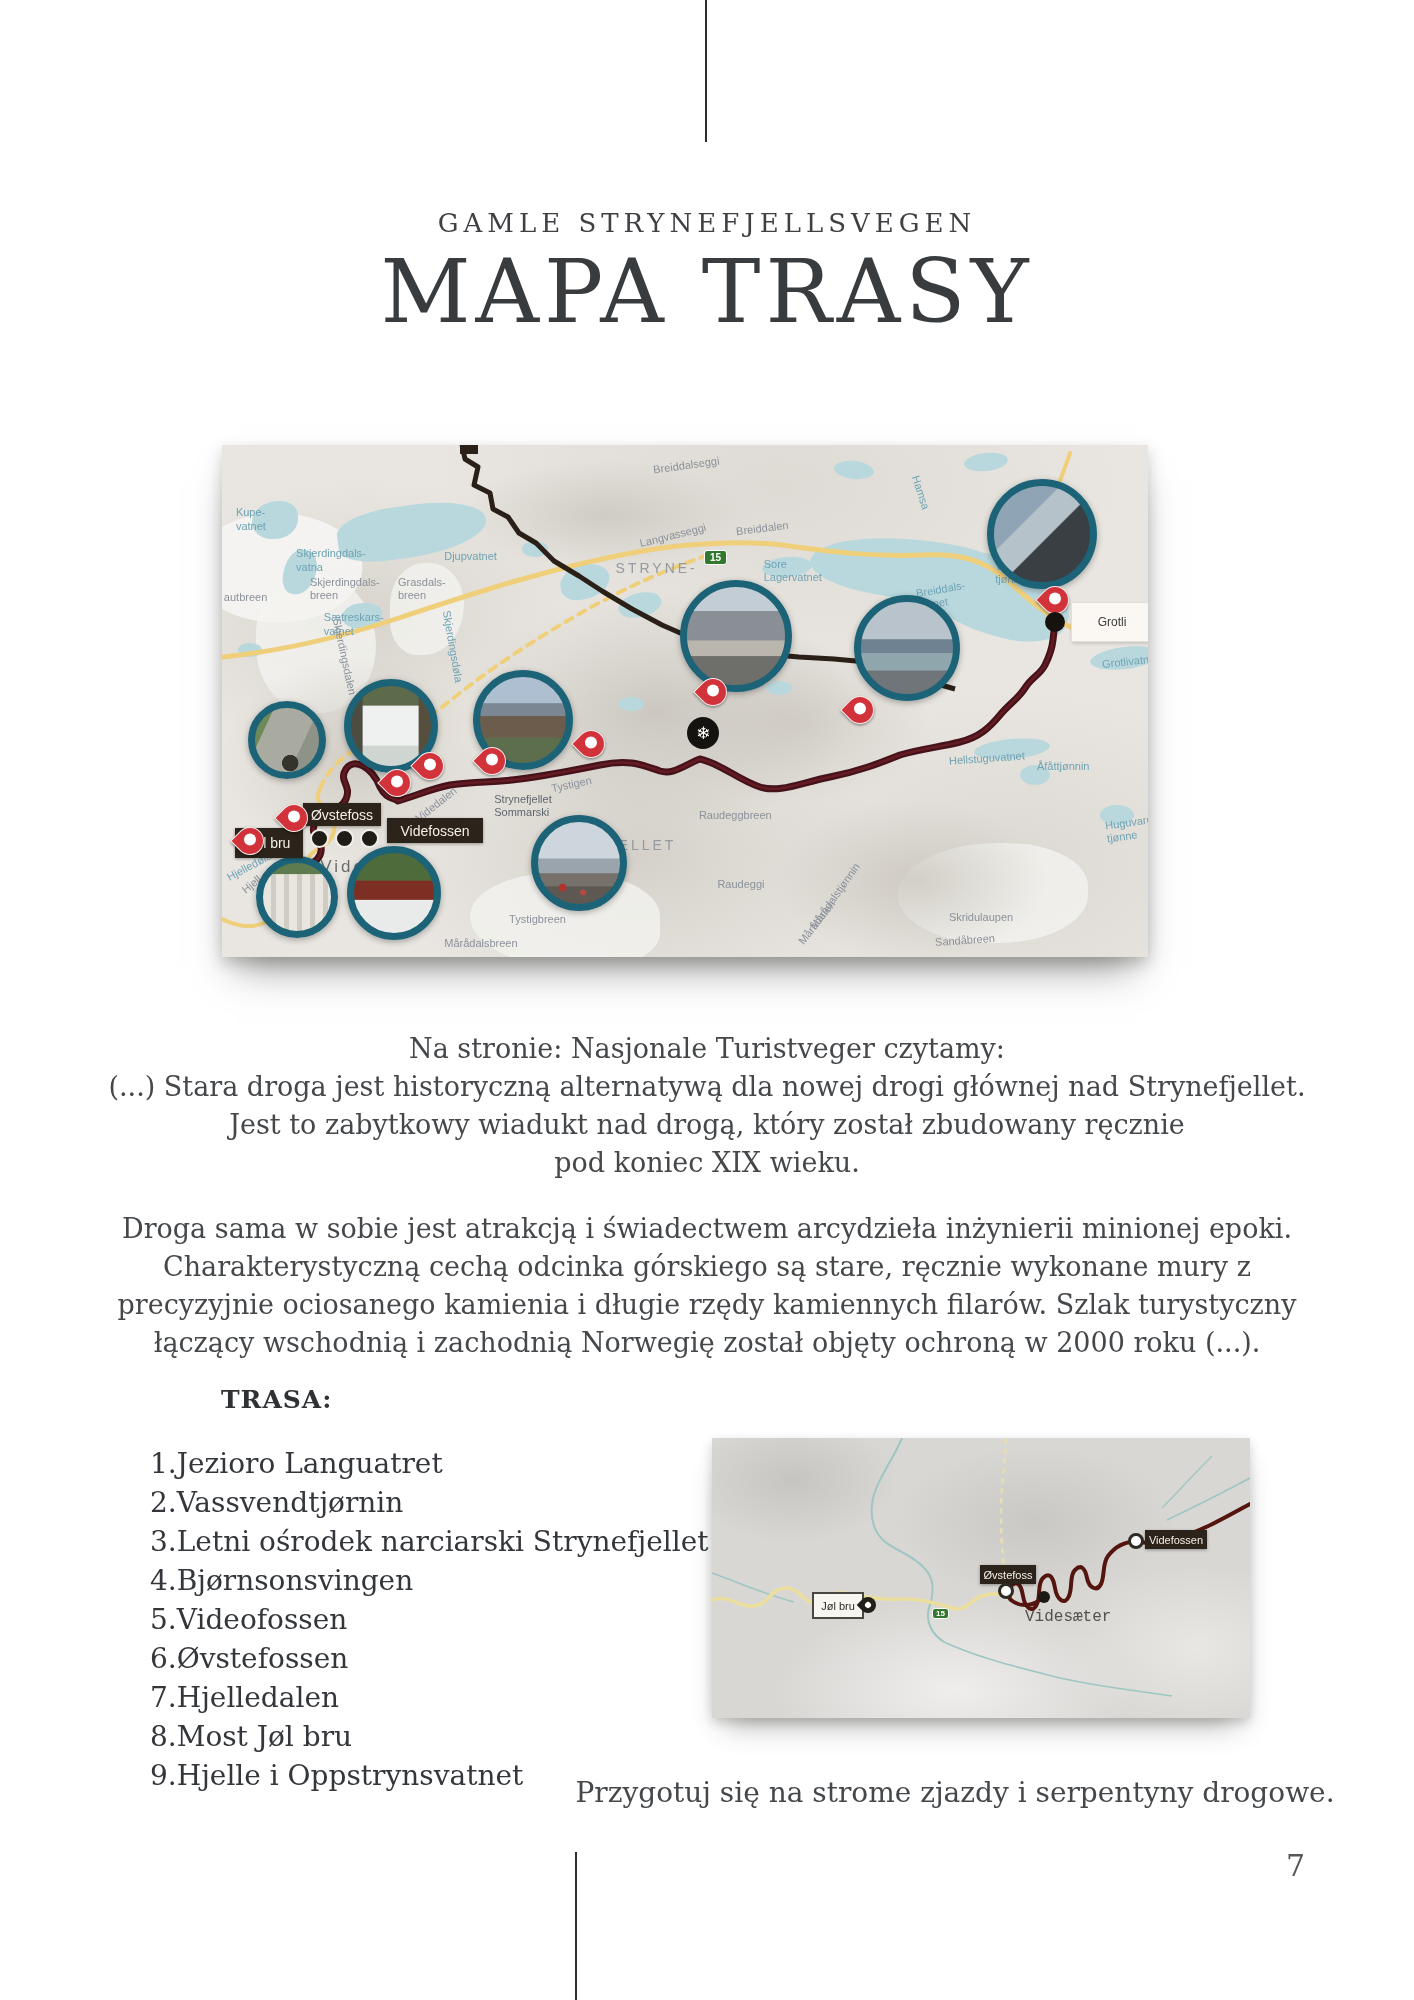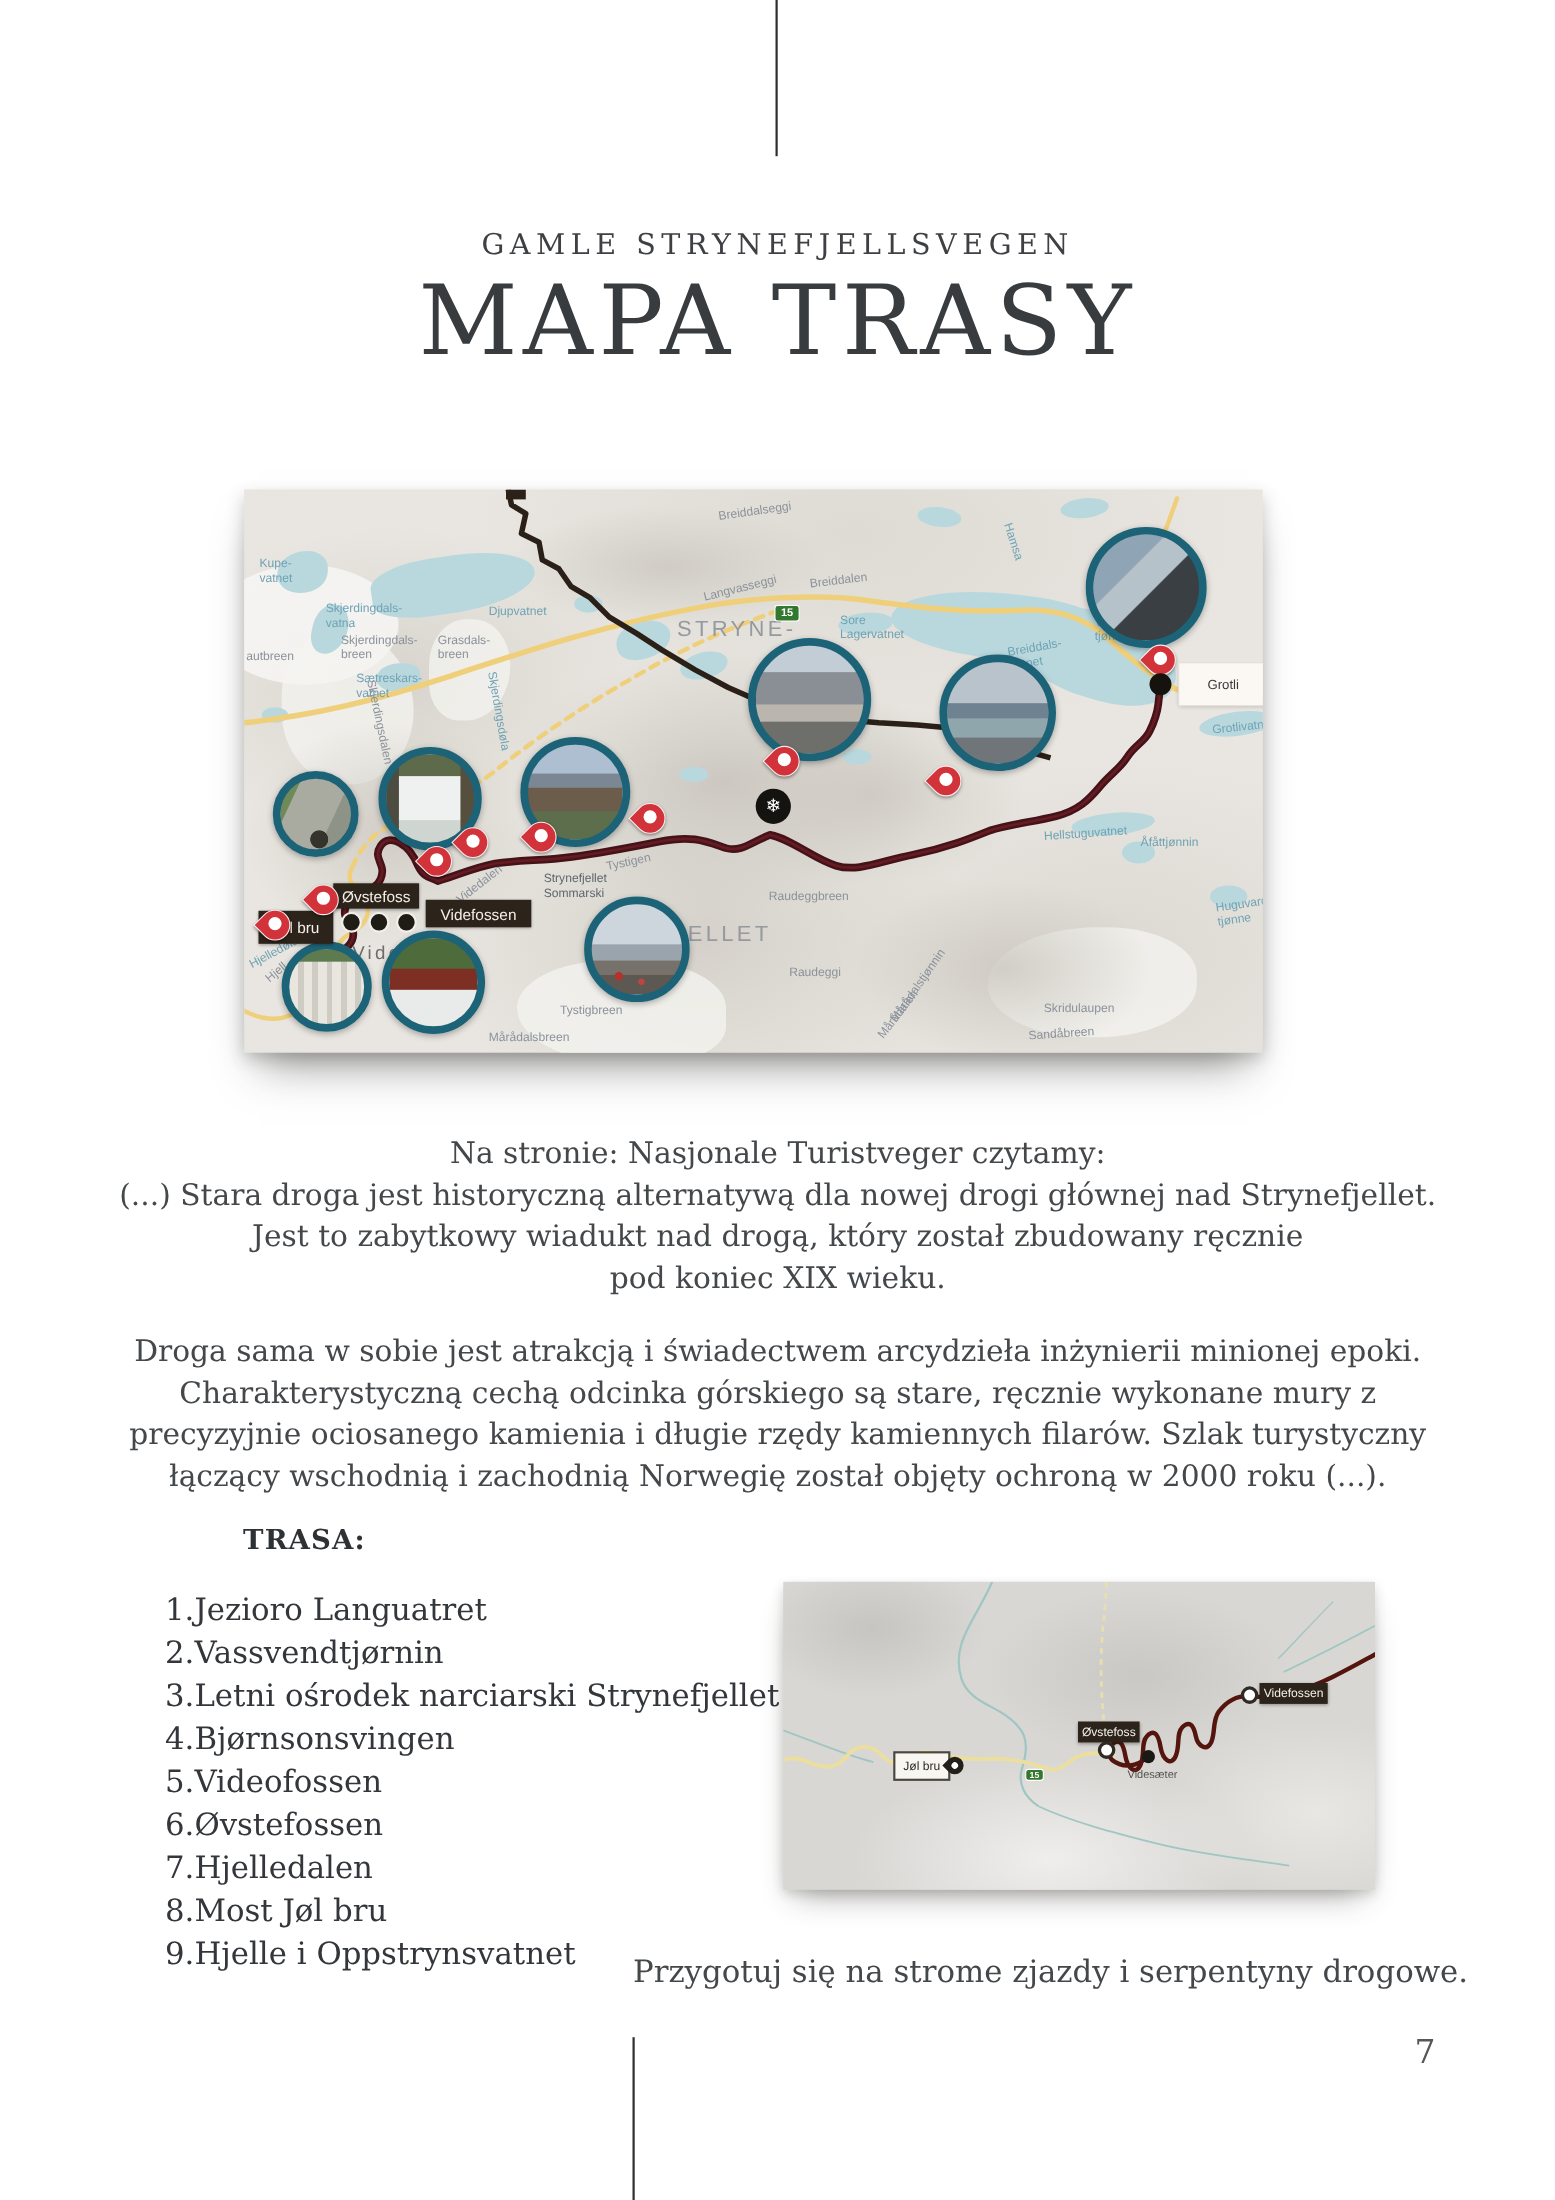--- a/index.html
+++ b/index.html
@@ -25,21 +25,21 @@
       box-shadow:0 24px 38px -14px rgba(50,48,45,.5),0 6px 14px rgba(60,58,55,.25);}
   .w{position:absolute;background:#b9d8de;}
   .gl{position:absolute;background:#f4f3f0;opacity:.78;}
   .tp{position:absolute;background:radial-gradient(closest-side,#cdc9c1,rgba(205,201,193,0));opacity:.85;}
   .mmsvg,.smsvg{position:absolute;left:0;top:0;}
   .ovl{position:absolute;left:0;top:0;width:100%;height:100%;}
   .mlab{position:absolute;font-family:"Liberation Sans",sans-serif;font-size:11px;line-height:1.2;
         white-space:pre-line;}
   .wl{color:#6fa3b4;}
   .tl{color:#8b929b;}
-  .al{font-size:20px;letter-spacing:3px;color:#9599a0;}
+  .al{font-size:14px;letter-spacing:3px;color:#9599a0;}
   .pl{color:#5f666e;}
   .photo{position:absolute;border:7px solid #1d6377;border-radius:50%;box-shadow:0 2px 6px rgba(0,0,0,.3);}
   .photo--stone-bridge{background:radial-gradient(circle at 55% 86%,#34342c 0 12%,rgba(0,0,0,0) 13%),linear-gradient(115deg,#6f8a58 0 20%,#a9aba0 21% 68%,#8e9387 69% 100%);}
   .photo--waterfall{background:linear-gradient(90deg,#4c4c40 0 14%,rgba(0,0,0,0) 15% 84%,#564f3e 85%),linear-gradient(180deg,#5d6b4a 0 24%,#eef1f0 25% 74%,#cfd6d2 75% 100%);}
   .photo--valley-wall{background:linear-gradient(180deg,#aebfd2 0 30%,#7b8894 31% 45%,#6b5c4b 46% 70%,#5d6e4d 71% 100%);}
   .photo--mountain-road{background:linear-gradient(180deg,#c3cdd6 0 24%,#8a8f96 25% 54%,#bab5ad 55% 70%,#6e6f6b 71% 100%);}
   .photo--fjord-shore{background:linear-gradient(180deg,#b8c3cc 0 40%,#6f8291 41% 55%,#8fa6ad 56% 74%,#70757a 75% 100%);}
   .photo--car-mirror{background:linear-gradient(135deg,#8fa5b5 0 34%,#b5c2c9 35% 54%,#3a3f44 55% 100%);}
   .photo--ski-crowd{background:radial-gradient(circle at 30% 80%,#b2322e 0 4%,rgba(0,0,0,0) 5%),radial-gradient(circle at 55% 86%,#c04440 0 3%,rgba(0,0,0,0) 4%),linear-gradient(180deg,#cdd6dc 0 44%,#9aa4ad 45% 62%,#77716c 63% 78%,#5d5852 79% 100%);}
   .photo--hotel{background:linear-gradient(180deg,#5e7a4f 0 16%,rgba(0,0,0,0) 17%),repeating-linear-gradient(90deg,#e8e6df 0 8px,#cfccc4 8px 13px);}
@@ -69,21 +69,21 @@
         #d8d7d4;
       box-shadow:0 16px 28px -12px rgba(50,48,45,.45),0 4px 10px rgba(60,58,55,.2);}
   .sm .dlab, .dlab--sm{font-size:11px;}
   .wbox{position:absolute;background:#f8f6f1;border:2px solid #4a4740;color:#2e2b26;
         font-family:"Liberation Sans",sans-serif;font-size:11px;display:flex;align-items:center;justify-content:center;}
   .wdot{position:absolute;width:10px;height:10px;border-radius:50%;background:#fff;border:3px solid #2f2b24;}
   .kdot{position:absolute;width:12px;height:12px;border-radius:50%;background:#1b1916;}
   .bpin{position:absolute;width:16px;height:16px;background:#232019;border-radius:50% 50% 50% 0;
         transform:rotate(45deg);}
   .bpin::after{content:"";position:absolute;left:5px;top:5px;width:6px;height:6px;background:#fff;border-radius:50%;}
-  .smtext{position:absolute;font-family:Liberation Sans, sans-serif;font-size:10px;color:#55524d;}
+  .smtext{position:absolute;font-family:Liberation Mono, monospace;font-size:16px;color:#55524d;}
   
   .introtext{position:absolute;left:60px;top:1030px;width:1294px;text-align:center;font-size:27px;
         line-height:38px;color:#45484b;}
   .bodytext{position:absolute;left:60px;top:1210px;width:1294px;text-align:center;font-size:27px;
         line-height:38px;color:#45484b;}
   .introtext div,.bodytext div{white-space:nowrap;}
   .trasa{position:absolute;left:185px;top:1385px;font-size:25px;font-weight:bold;letter-spacing:1px;color:#2f3235;margin-left:36px;}
   .rlist{position:absolute;left:150px;top:1444px;font-size:28px;color:#33363a;}
   .ritem{height:39px;line-height:39px;white-space:nowrap;}
   .caption{position:absolute;left:540px;top:1776px;width:830px;text-align:center;font-size:28px;color:#45484b;}

